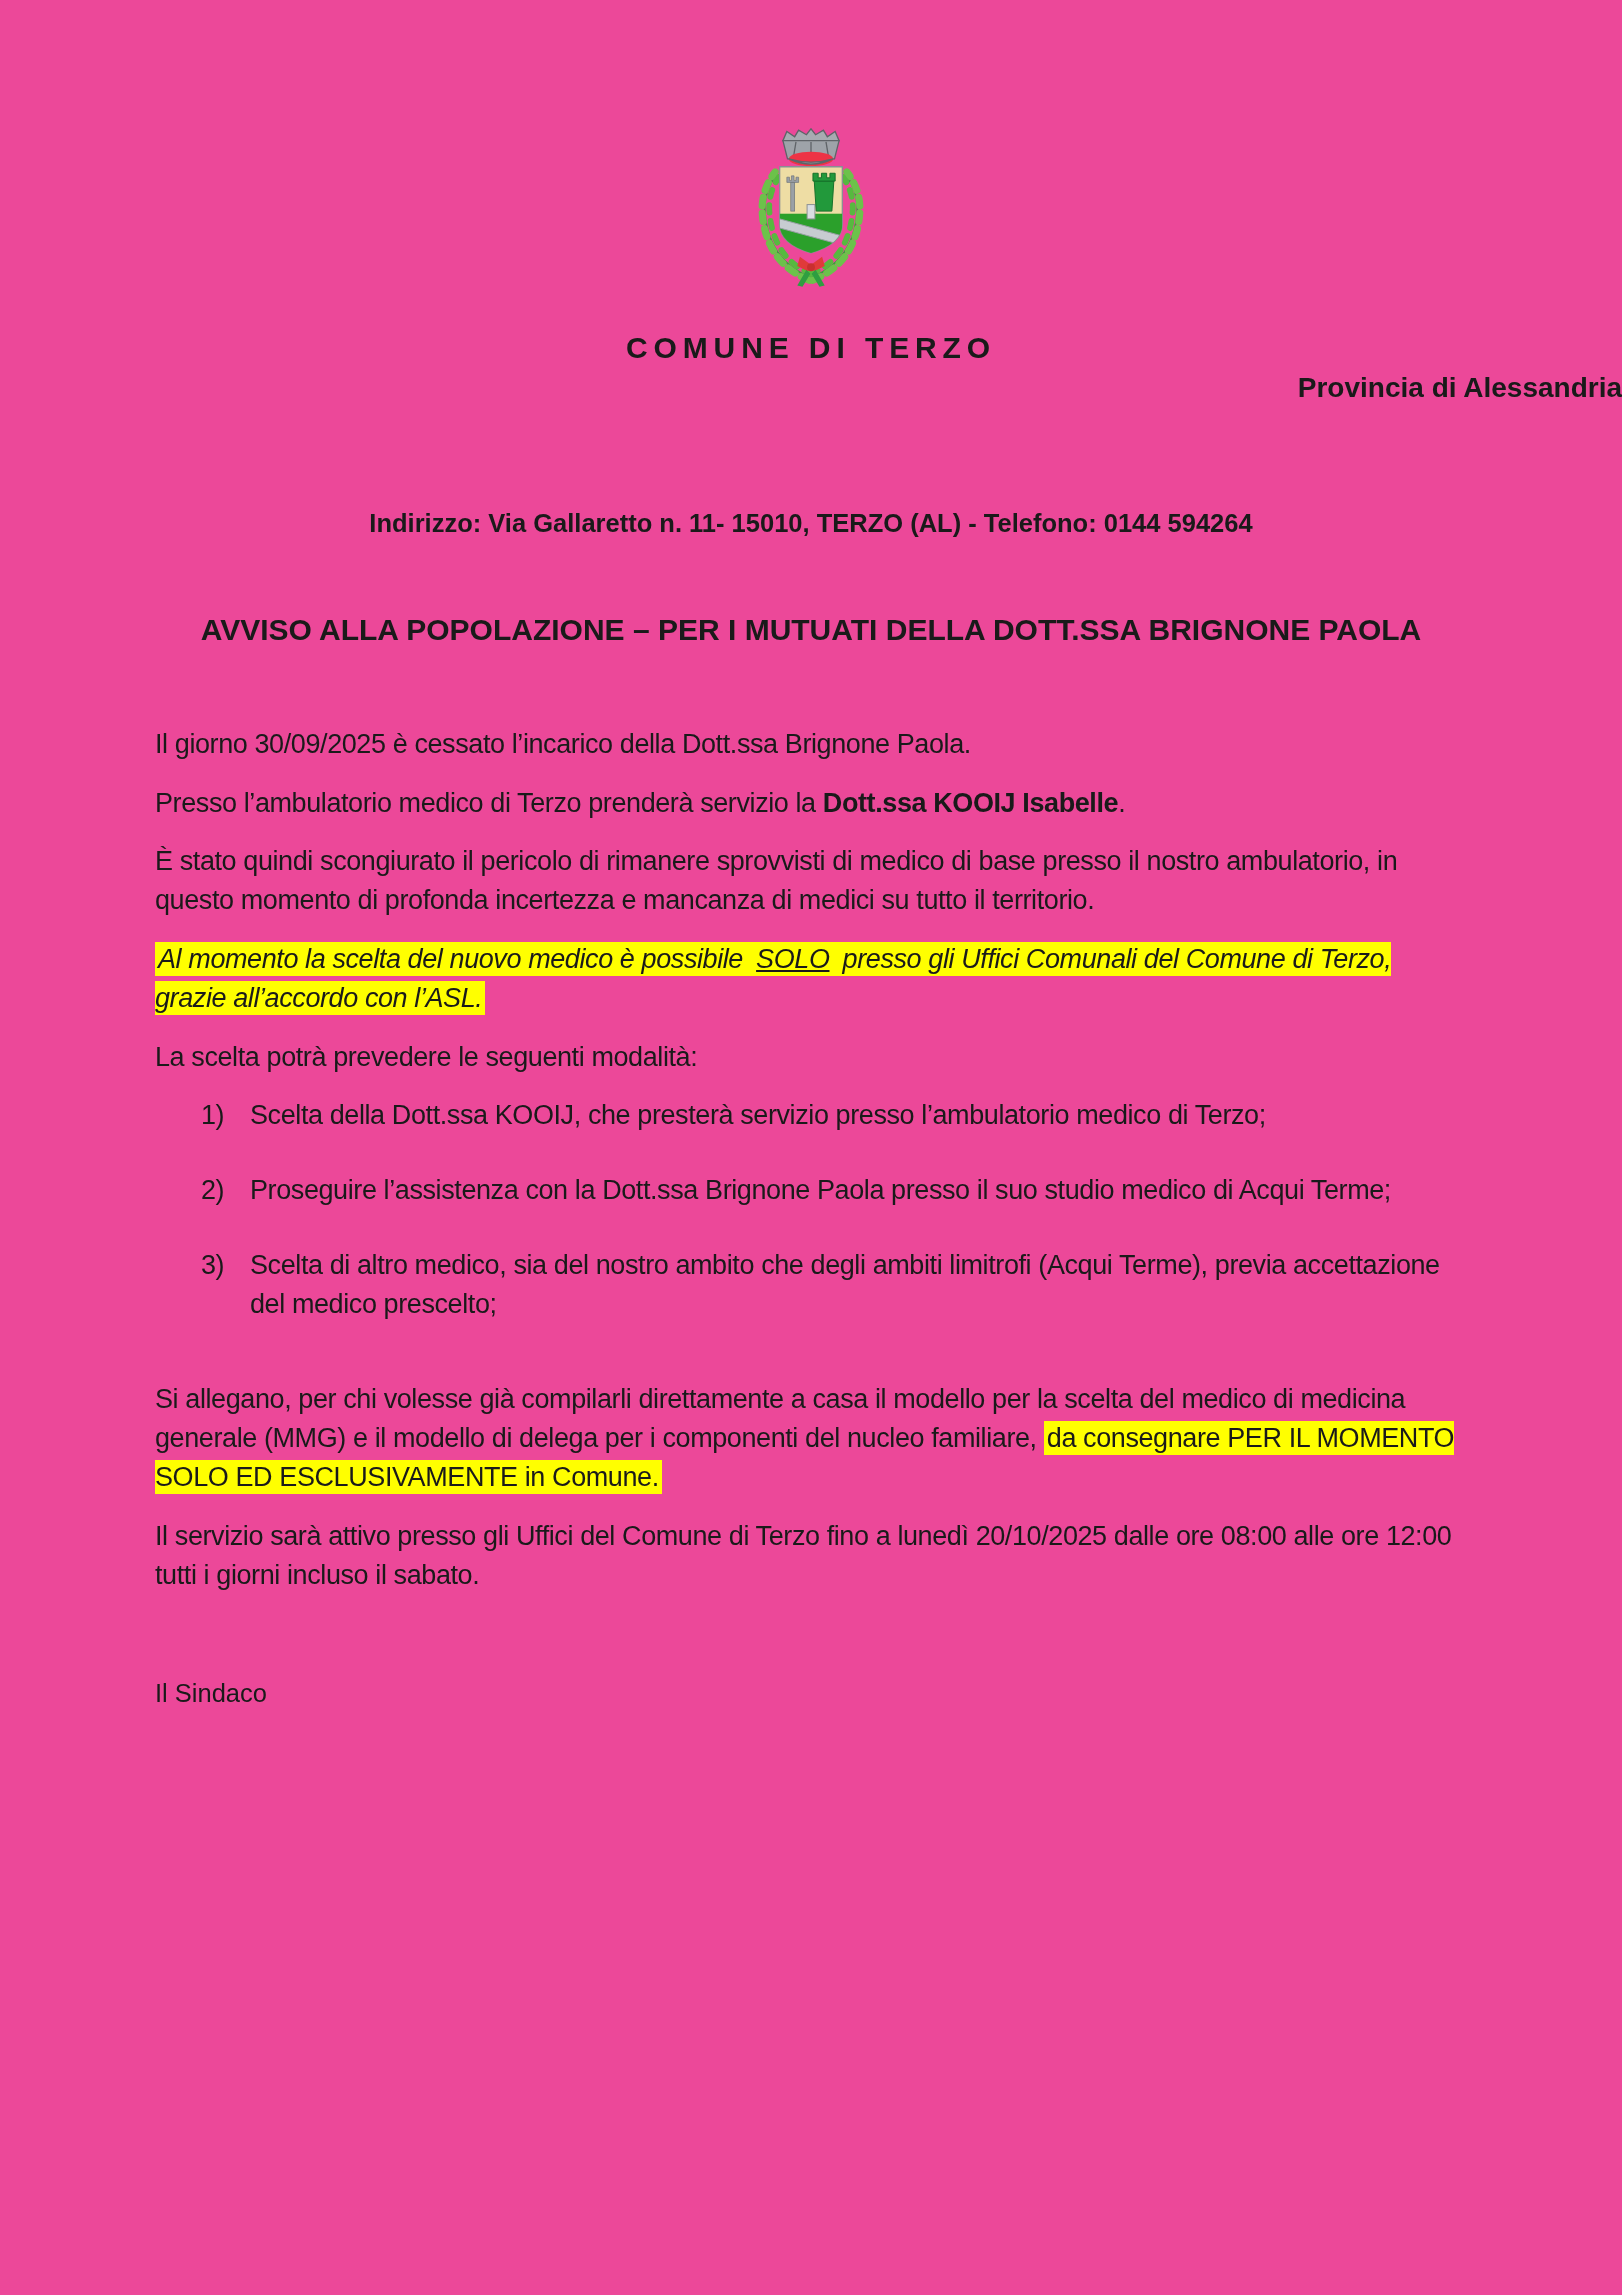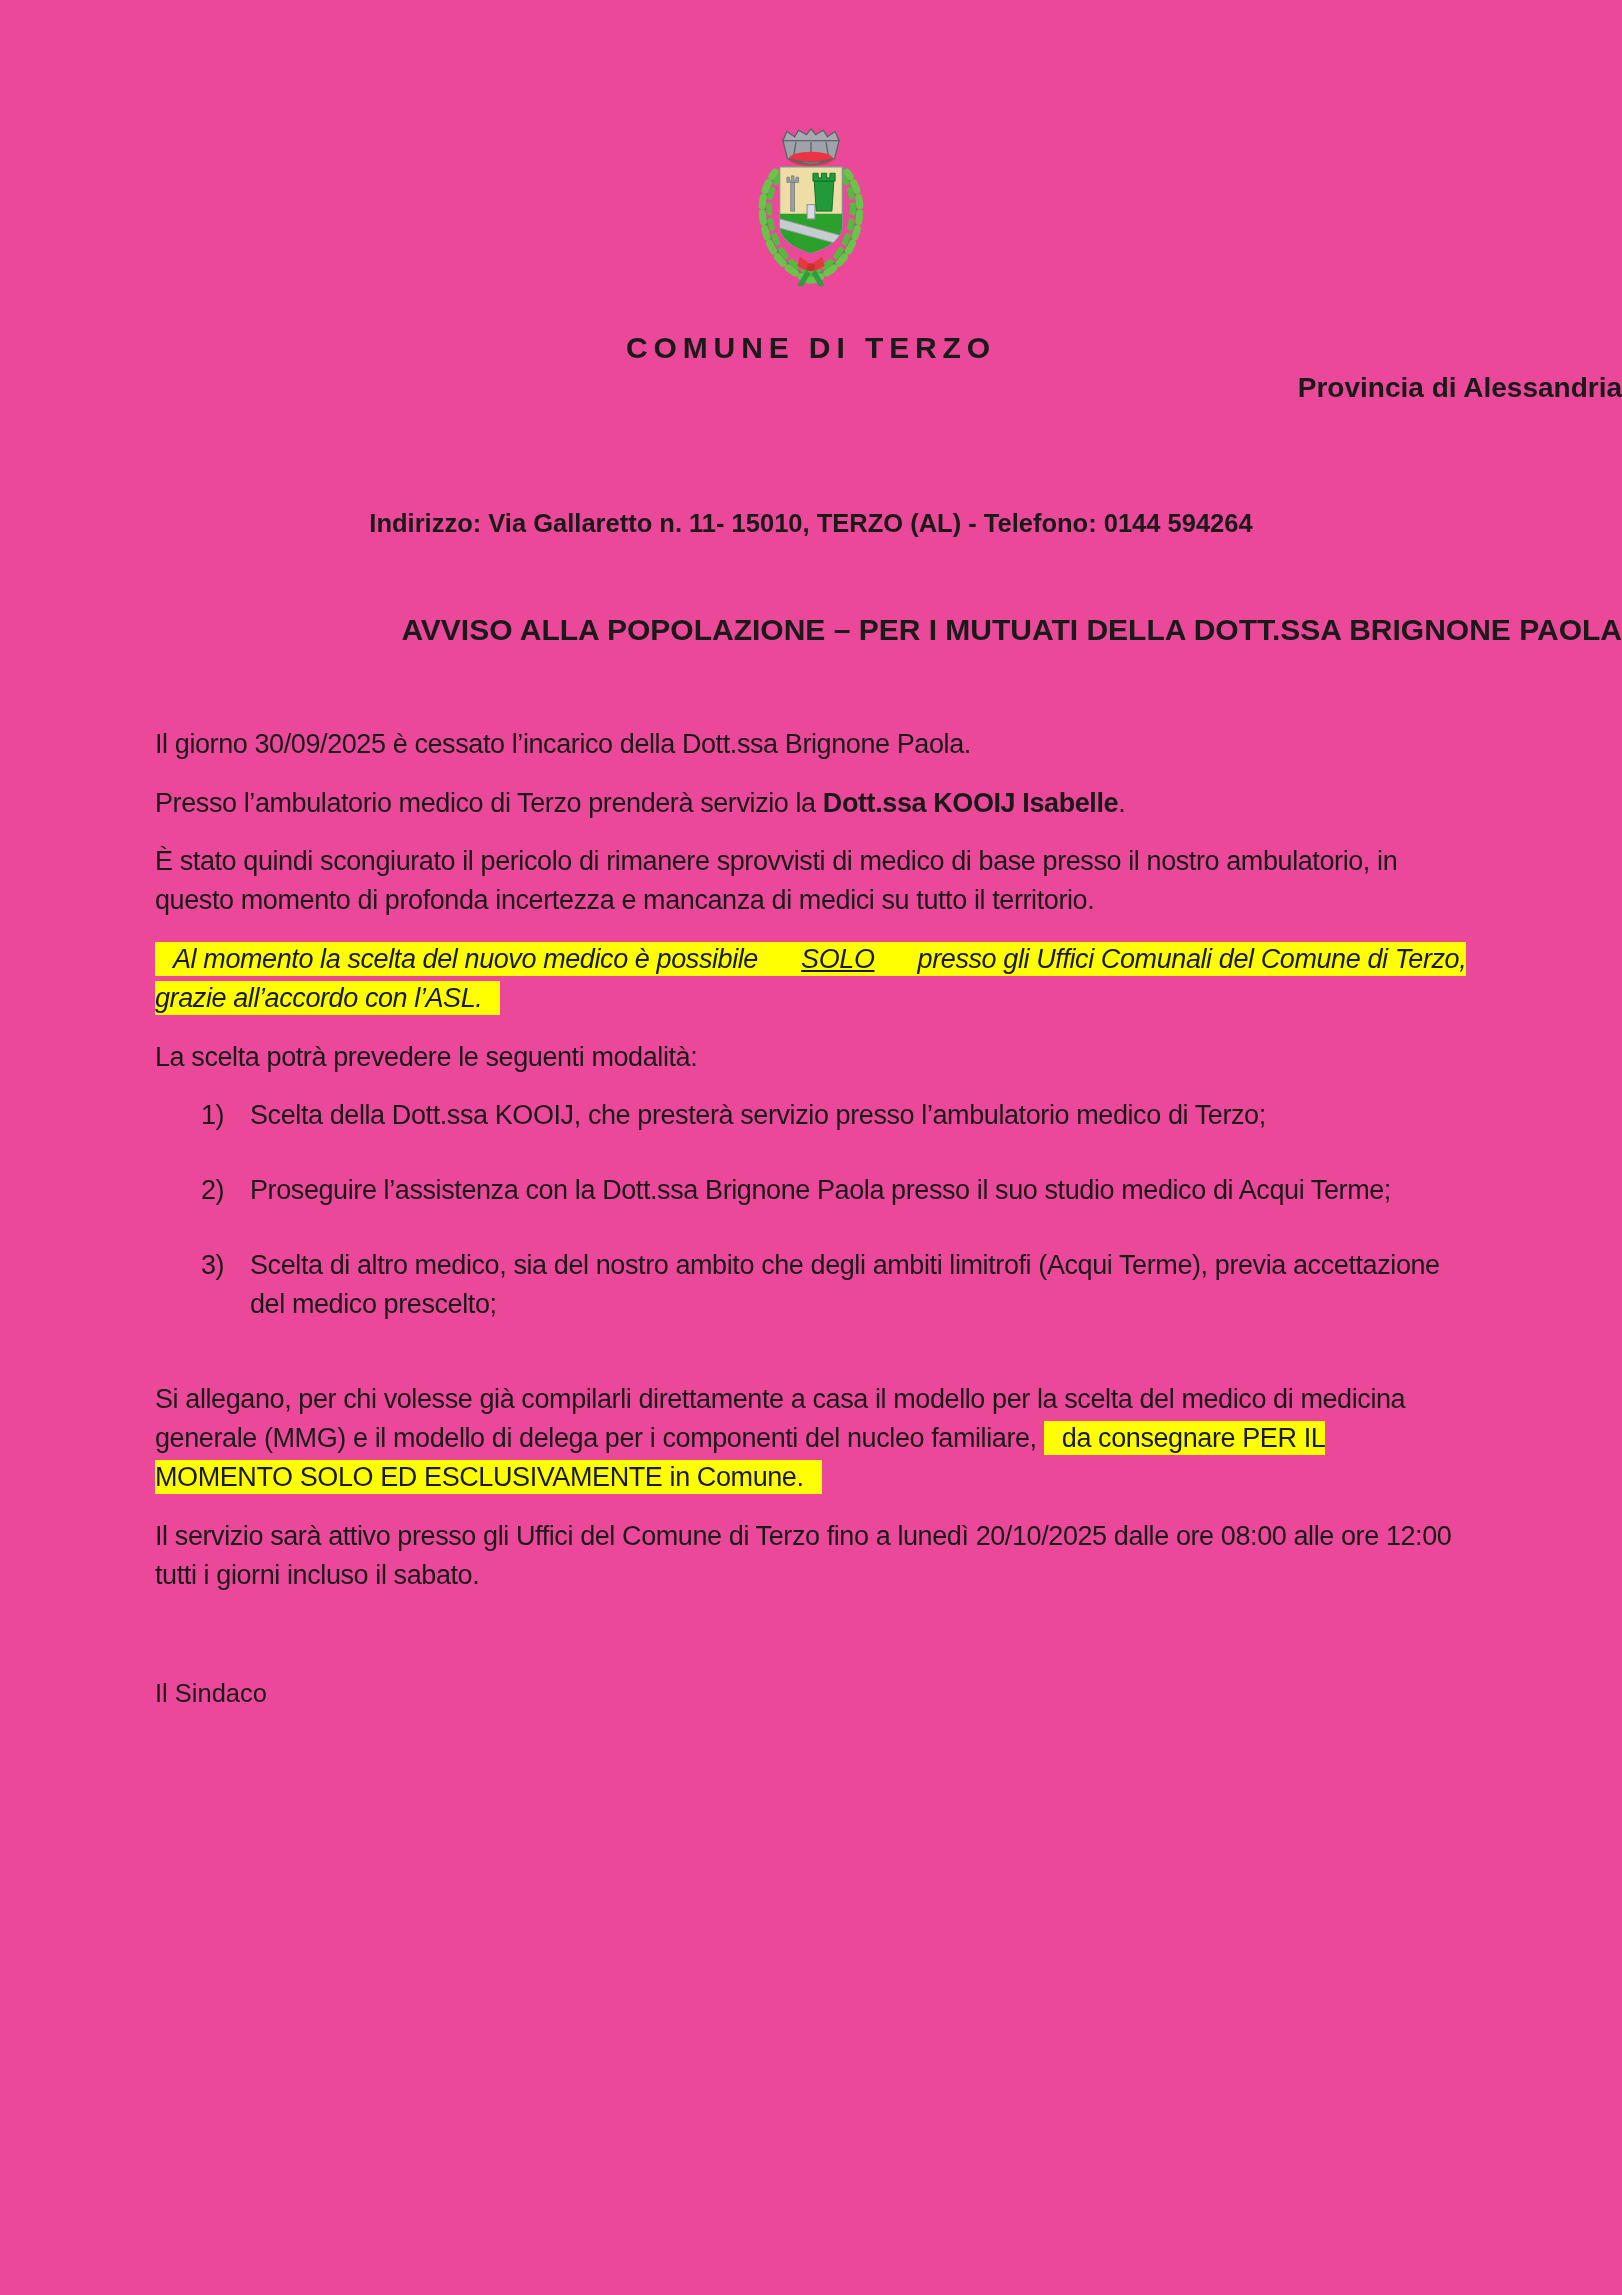--- a/index.html
+++ b/index.html
@@ -39,21 +39,21 @@
   }
   .address{
     margin-top:98px;
     text-align:center;
     font-size:25.5px;
     font-weight:700;
     line-height:37px;
   }
   .notice-title{
     margin-top:69px;
-    text-align:right;
+    text-align:center;
     font-size:30px;
     font-weight:700;
     line-height:38px;
   }
   .content{
     margin:76px 155px 0 155px;
     font-size:27px;
     line-height:39px;
     letter-spacing:-0.015em;
   }
@@ -61,21 +61,21 @@
   .li{
     display:flex;
     margin:16.4px 0 36px 46px;
   }
   .li .marker{flex:0 0 49px;}
   .li .li-text{flex:1;}
   .space-before{margin-top:56px;}
   .b{font-weight:700;}
   .i{font-style:italic;}
   .u{text-decoration:underline;}
-  .hl{background:var(--hl);padding:2px 18px;}
+  .hl{background:var(--hl);padding:2px 3px;}
   .signature{
     margin:79px 155px 0 155px;
     text-align:left;
     font-size:25.5px;
     line-height:39px;
   }
   .signature .sig-name{margin-top:26px;}
 </style>
 </head>
 <body>

